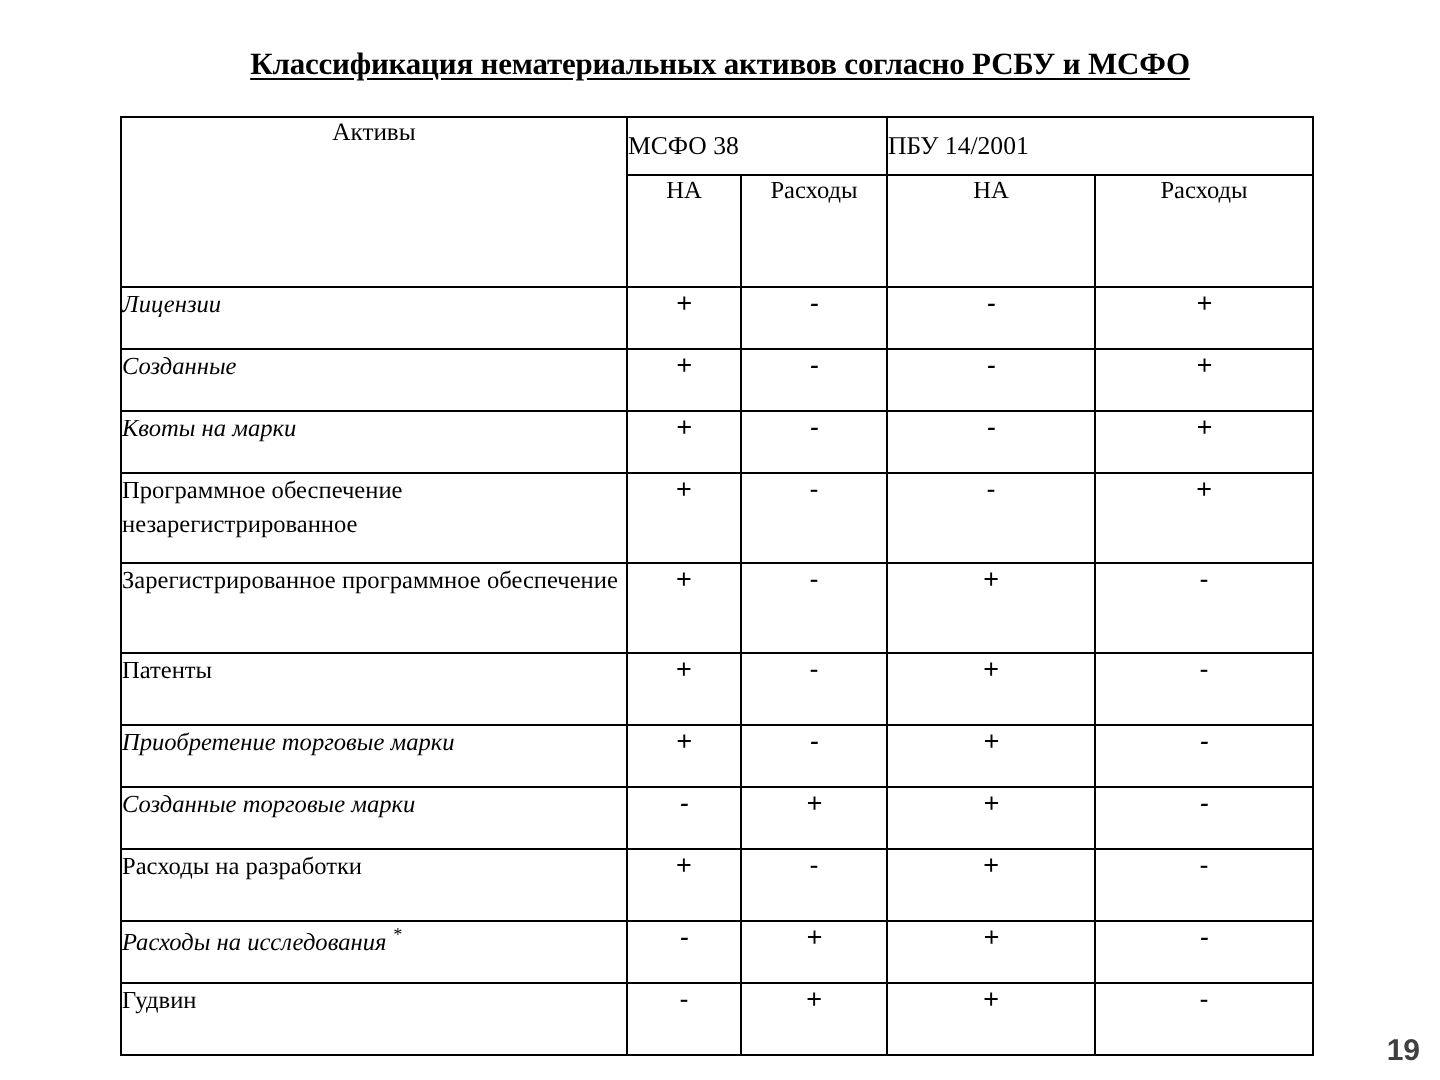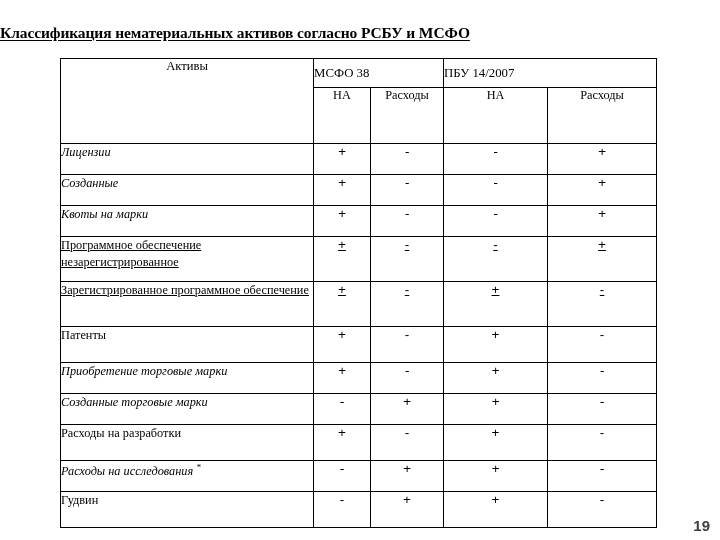--- a/index.html
+++ b/index.html
@@ -15,21 +15,21 @@
     overflow: hidden;
     position: relative;
   }
 
   
   #slide-title {
     position: absolute;
     left: 0;
     top: 24px;
     width: 720px;
-    text-align: left;
+    text-align: center;
     font-size: 15.5px;
     font-weight: bold;
     letter-spacing: -0.1px;
     white-space: nowrap;
   }
   #slide-title .title-underline {
     text-decoration: underline;
     text-underline-offset: 2px;
   }
 
@@ -77,21 +77,21 @@
     text-align: left;
     font-size: 12.3px;
   }
   .mark {
     text-align: center;
     vertical-align: middle;
     font-size: 13.5px;
     font-family: "Liberation Sans", "DejaVu Sans", sans-serif;
   }
   .row-single td { height: 30px; font-style: italic; }
-  .row-double td { height: 44px; text-decoration: underline; }
+  .row-double td { height: 44px; }
   .row-tall   td { height: 35px; }
 
   .sup-note {
     font-size: 9px;
     vertical-align: super;
     margin-left: 3px;
   }
 
   
   #page-number {
@@ -114,21 +114,21 @@
     <col style="width:253px">
     <col style="width:57px">
     <col style="width:73px">
     <col style="width:104px">
     <col style="width:109px">
   </colgroup>
   <thead>
     <tr>
       <th class="hdr-assets" rowspan="2">Активы</th>
       <th class="hdr-group" colspan="2">МСФО  38</th>
-      <th class="hdr-group" colspan="2">ПБУ 14/2007</th>
+      <th class="hdr-group" colspan="2">ПБУ 14/2001</th>
     </tr>
     <tr>
       <th class="hdr-sub">НА</th>
       <th class="hdr-sub">Расходы</th>
       <th class="hdr-sub">НА</th>
       <th class="hdr-sub">Расходы</th>
     </tr>
   </thead>
   <tbody>
 

